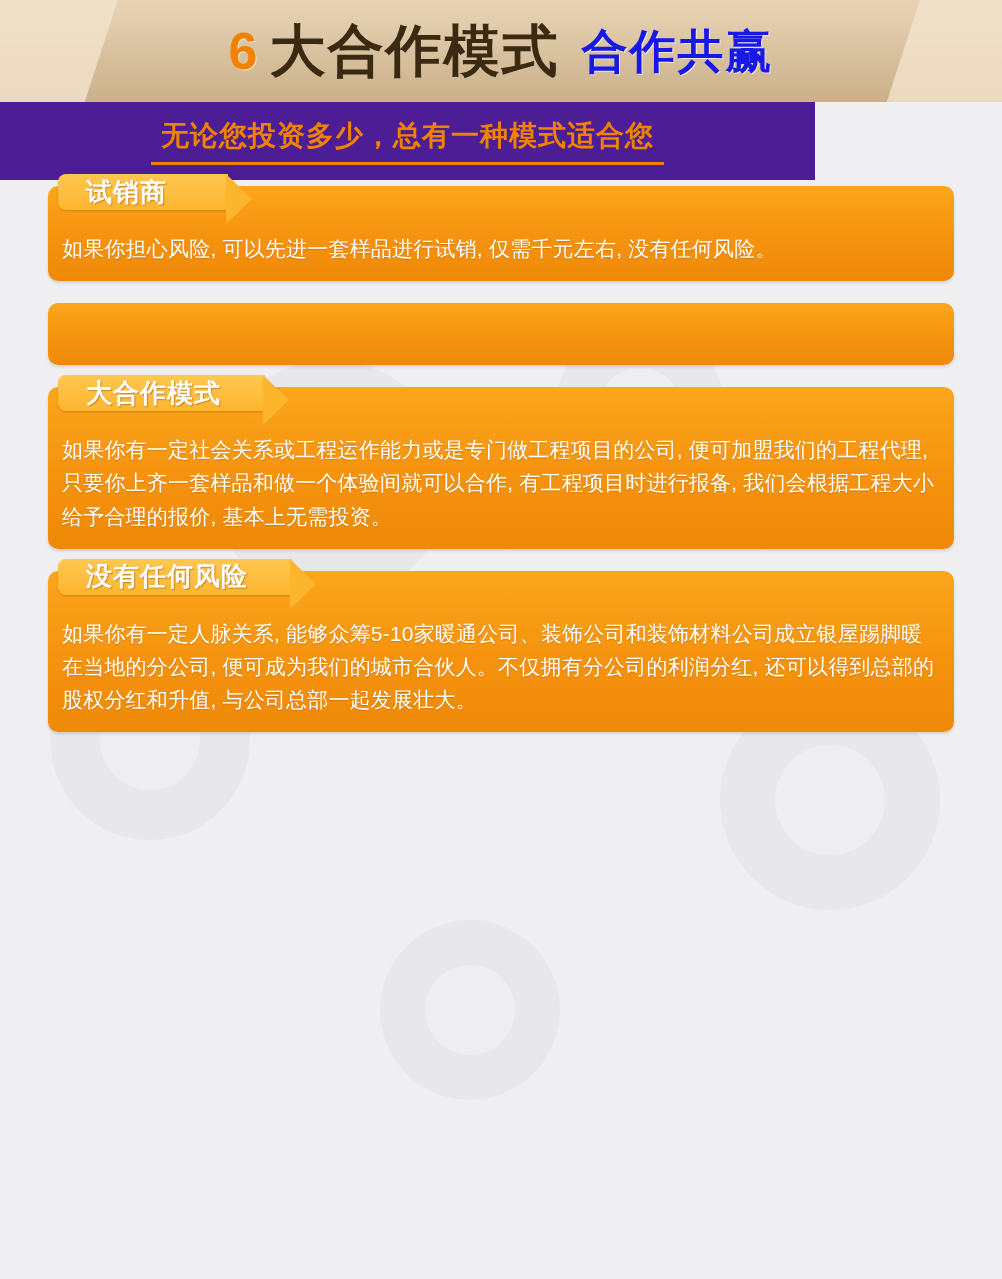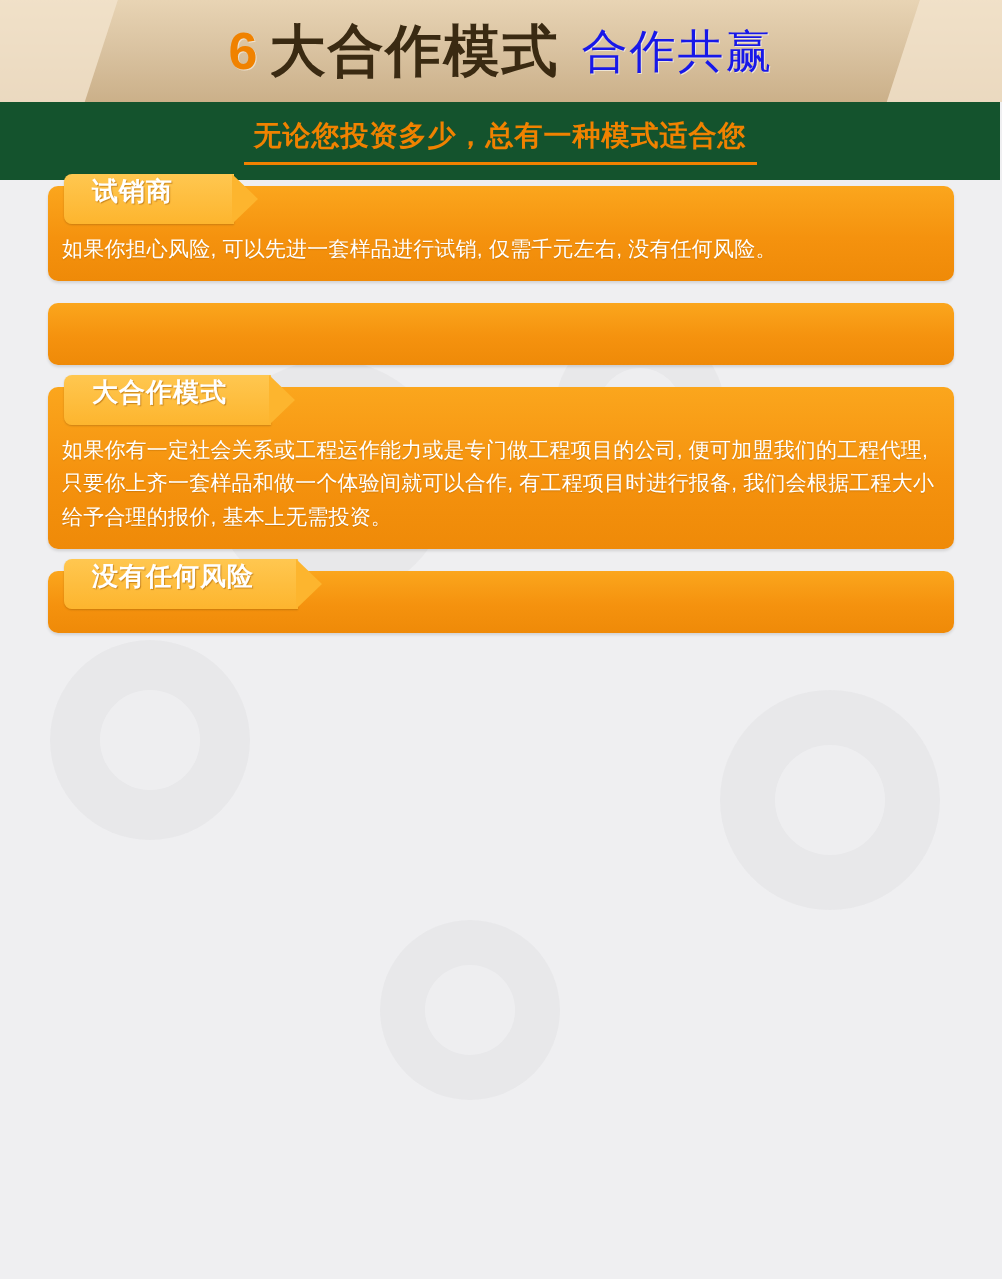--- a/index.html
+++ b/index.html
@@ -74,34 +74,34 @@
   .hdr-main {
     font-size: 56px;
     font-weight: bold;
     color: #3a2a12;
     letter-spacing: 2px;
     line-height: 1;
     margin-left: 6px;
   }
   .hdr-accent {
     font-size: 46px;
-    font-weight: normal;
+    font-weight: bold;
     color: #1818e8;
     letter-spacing: 2px;
     line-height: 1;
     margin-left: 16px;
     text-shadow: 1px 1px 0 rgba(255,255,255,0.6);
   }
 
   
   .subtitle-wrap {
     position: relative;
-    width: 1000px;
+    width: 815px;
     height: 78px;
-    background: #14532d;
+    background: #4c1d95;
     display: flex;
     align-items: center;
     justify-content: center;
   }
   .subtitle {
     font-size: 28px;
     font-weight: bold;
     color: #f08200;
     letter-spacing: 1px;
     position: relative;
@@ -124,28 +124,29 @@
   .card {
     position: relative;
     margin: 0 48px 22px 48px;
     background: linear-gradient(180deg, #fba61d 0%, #f5920e 55%, #ef8a08 100%);
     border-radius: 10px;
     padding: 46px 14px 16px 14px;
     box-shadow: 0 2px 3px rgba(0,0,0,0.12);
   }
   .card-tab {
     position: absolute;
-    left: 16px;
+    left: 10px;
     top: -12px;
-    height: 50px;
+    height: 36px;
     min-width: 170px;
     padding: 0 44px 0 28px;
     background: linear-gradient(180deg, #ffc750 0%, #fdb52e 100%);
     border-radius: 8px 0 0 8px;
     display: flex;
+    align-items: center;
     box-shadow: 0 1px 2px rgba(0,0,0,0.18);
   }
   .card-tab::after {
     content: "";
     position: absolute;
     right: -24px; top: 0;
     width: 0; height: 0;
     border-top: 25px solid transparent;
     border-bottom: 25px solid transparent;
     border-left: 26px solid #fdb52e;
@@ -217,16 +218,17 @@
       <div class="card-tab">
         <span class="card-tab-text">大合作模式</span>
       </div>
       <div class="card-body">如果你有一定社会关系或工程运作能力或是专门做工程项目的公司, 便可加盟我们的工程代理, 只要你上齐一套样品和做一个体验间就可以合作, 有工程项目时进行报备, 我们会根据工程大小给予合理的报价, 基本上无需投资。</div>
     </div>
 
     <div class="card">
       <div class="card-tab">
         <span class="card-tab-text">没有任何风险</span>
       </div>
+      <div class="card-body">如果你有一定人脉关系, 能够众筹5-10家暖通公司、装饰公司和装饰材料公司成立银屋踢脚暖在当地的分公司, 便可成为我们的城市合伙人。不仅拥有分公司的利润分红, 还可以得到总部的股权分红和升值, 与公司总部一起发展壮大。</div>
     </div>
 
   </div>
 </div>
 
 </body></html>

